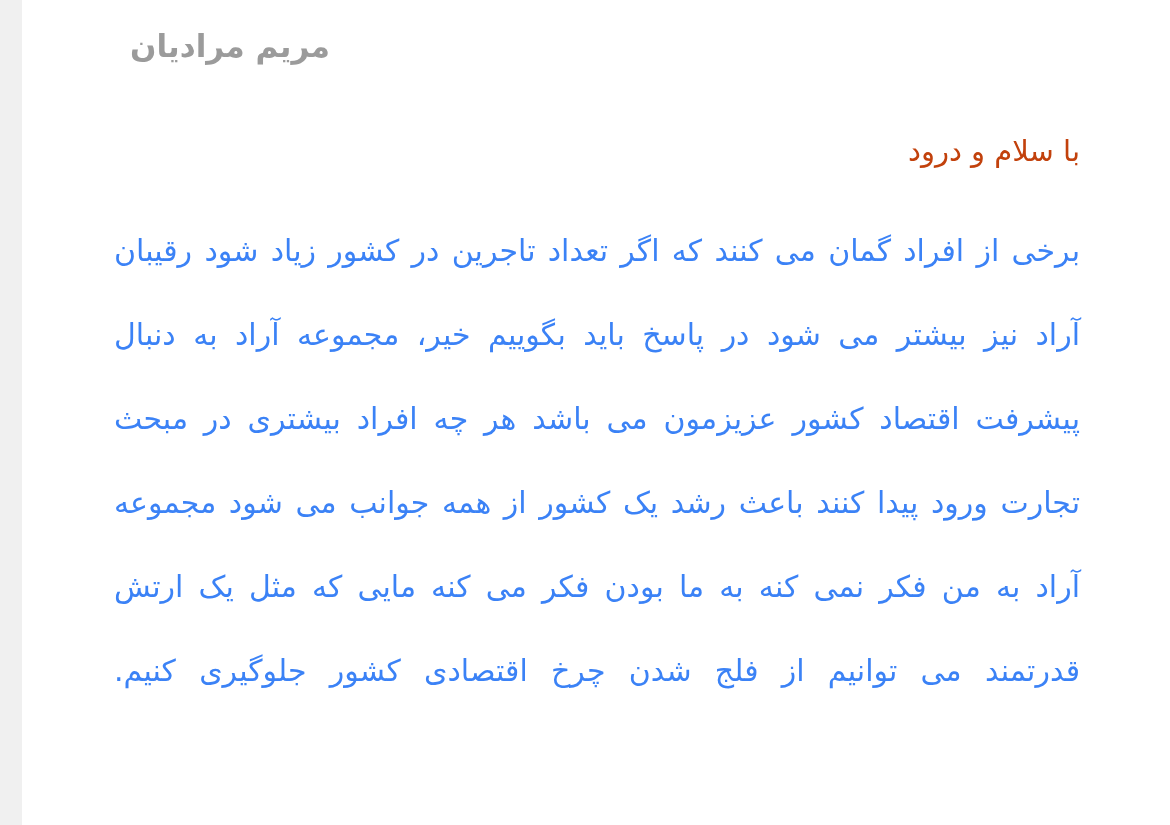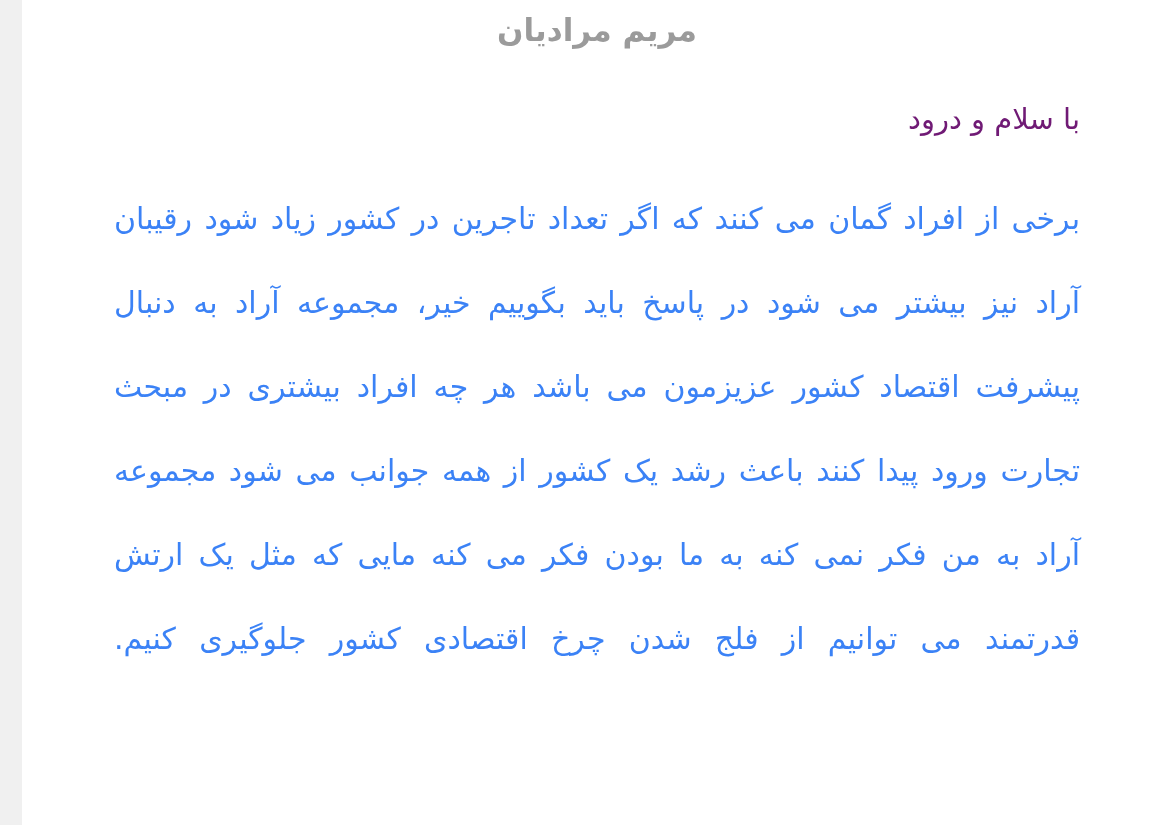--- a/index.html
+++ b/index.html
@@ -41,33 +41,33 @@
     top: 0;
     left: 0;
     width: 22px;
     height: 825px;
     background: #f0f0f0;
     border-right: 1px solid #e6e6e6;
   }
 
   .author-name {
     direction: rtl;
-    text-align: center;
+    text-align: left;
     color: #9b9b9b;
     font-size: 31px;
     font-weight: bold;
     line-height: 1.2;
-    margin: 0;
+    margin: 16px;
     padding-top: 12px;
   }
 
   .greeting {
     direction: rtl;
     text-align: right;
-    color: #701a75;
+    color: #c2410c;
     font-size: 29px;
     line-height: 1.25;
     margin: 0;
     padding-top: 52px;
   }
 
   .body-paragraph {
     direction: rtl;
     text-align: justify;
     text-align-last: justify;

